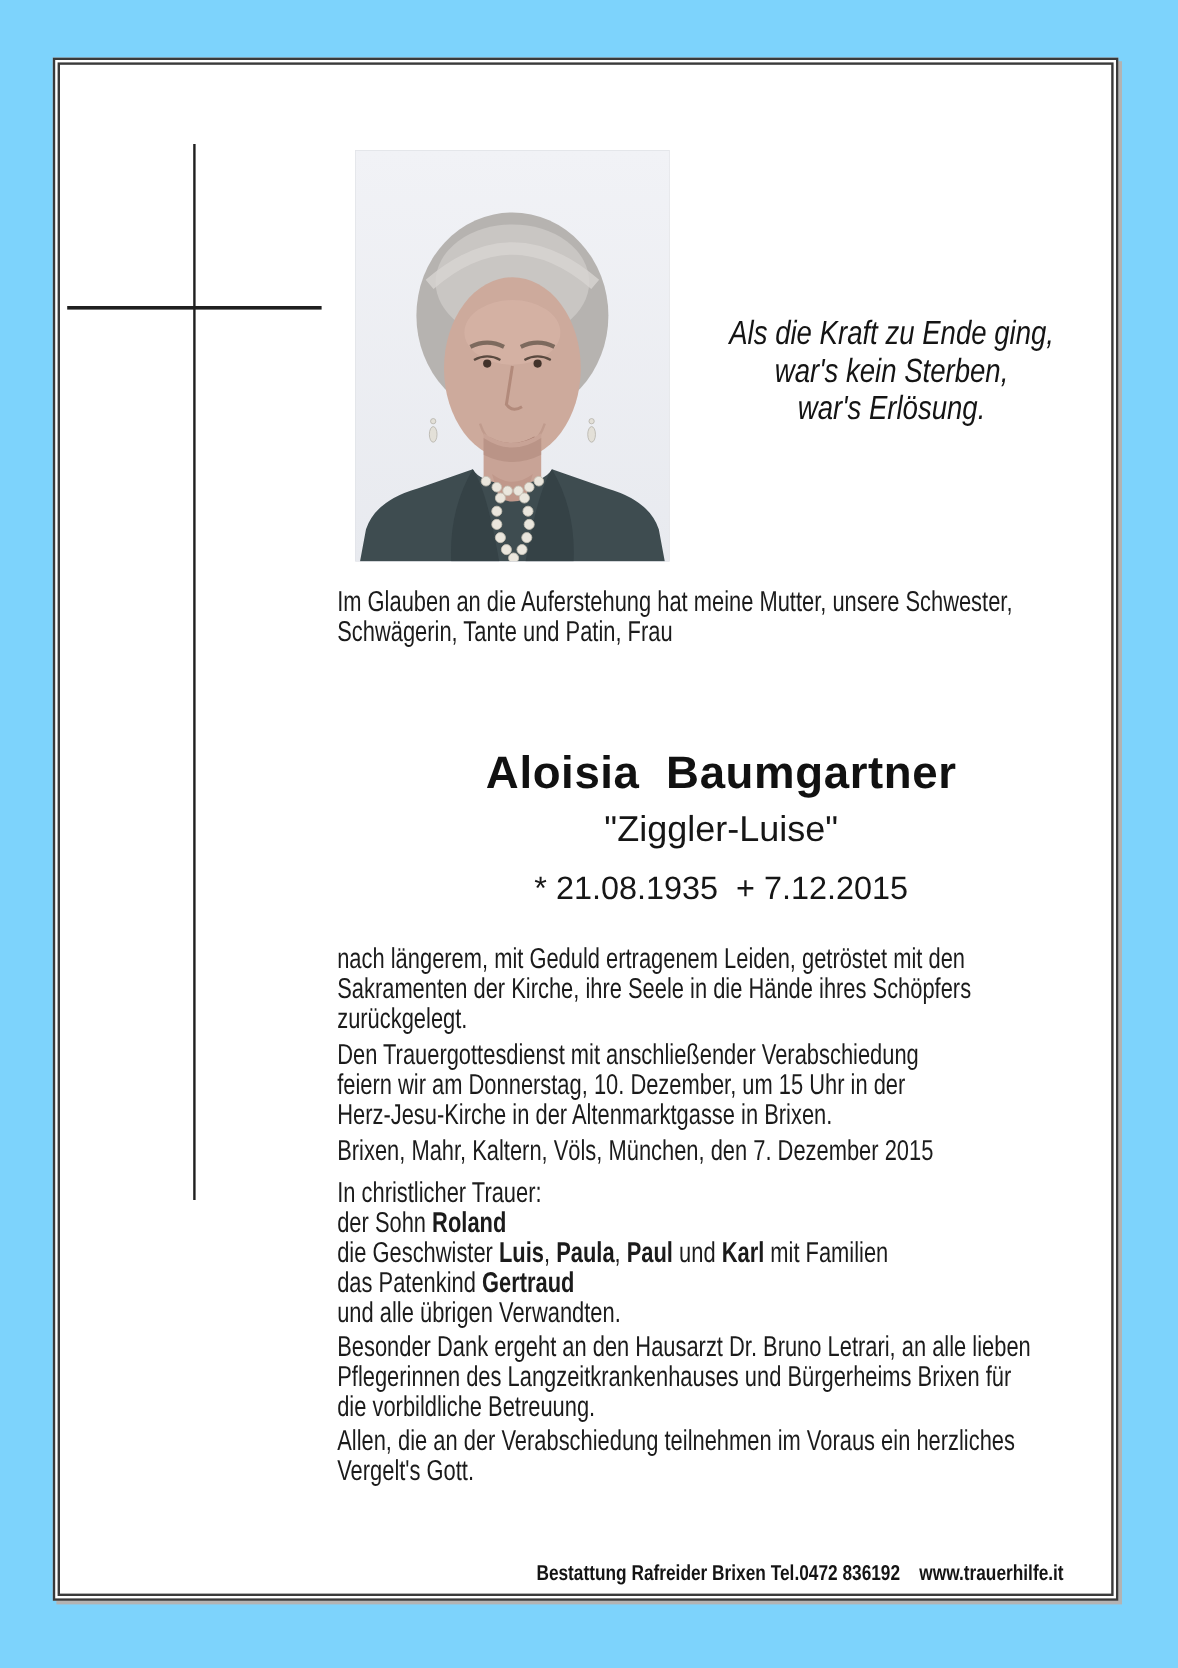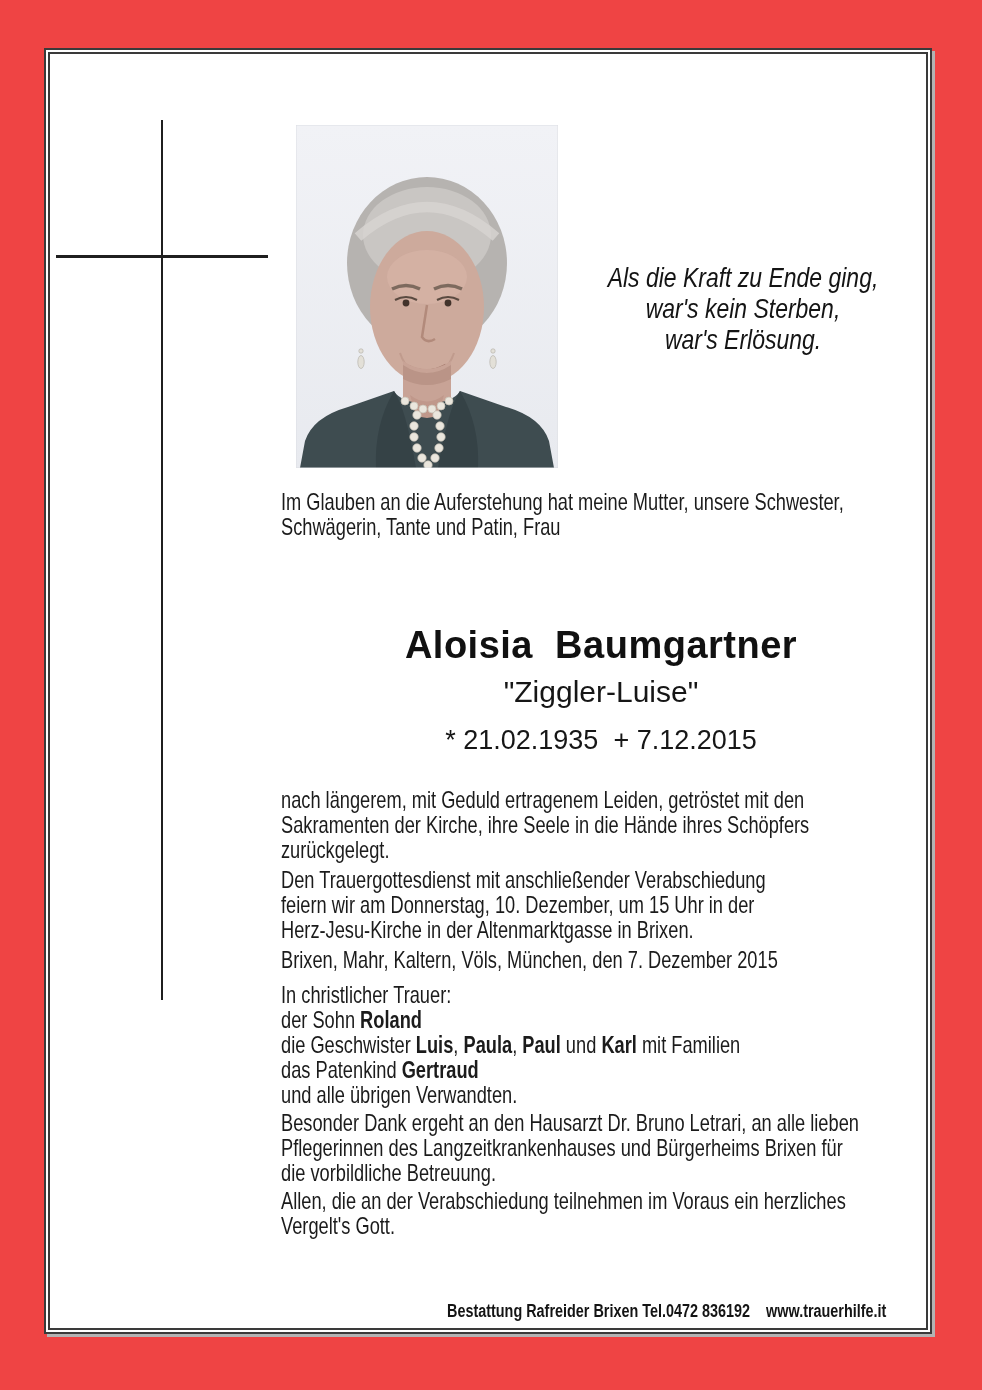--- a/index.html
+++ b/index.html
@@ -1,19 +1,19 @@
 <!DOCTYPE html>
 <html><head>
 <meta charset="utf-8">
 <style>
   html,body{margin:0;padding:0;background:#ffffff;}
   .page{
     position:relative;
     width:982px;height:1390px;
-    background:#ef4444;
+    background:#7dd3fc;
     overflow:hidden;
     font-family:"Liberation Sans", sans-serif;
     color:#1c1c1c;
   }
   .frame{
     position:absolute;
     left:44px;top:48px;
     width:888px;height:1286px;
     box-sizing:border-box;
     border:6px double #3a3a3a;
@@ -175,21 +175,21 @@
   <div class="quote">Als die Kraft zu Ende ging,
 war's kein Sterben,
 war's Erlösung.</div>
 
   <div class="bodytext intro">Im Glauben an die Auferstehung hat meine Mutter, unsere Schwester,
 Schwägerin, Tante und Patin, Frau</div>
 
   <div class="name-block">
     <div class="deceased-name">Aloisia  Baumgartner</div>
     <div class="deceased-nickname">"Ziggler-Luise"</div>
-    <div class="life-dates">* 21.02.1935  + 7.12.2015</div>
+    <div class="life-dates">* 21.08.1935  + 7.12.2015</div>
   </div>
 
   <div class="bodytext p-death">nach längerem, mit Geduld ertragenem Leiden, getröstet mit den
 Sakramenten der Kirche, ihre Seele in die Hände ihres Schöpfers
 zurückgelegt.</div>
   <div class="bodytext p-service">Den Trauergottesdienst mit anschließender Verabschiedung
 feiern wir am Donnerstag, 10. Dezember, um 15 Uhr in der
 Herz-Jesu-Kirche in der Altenmarktgasse in Brixen.</div>
   <div class="bodytext p-places">Brixen, Mahr, Kaltern, Völs, München, den 7. Dezember 2015</div>
 

